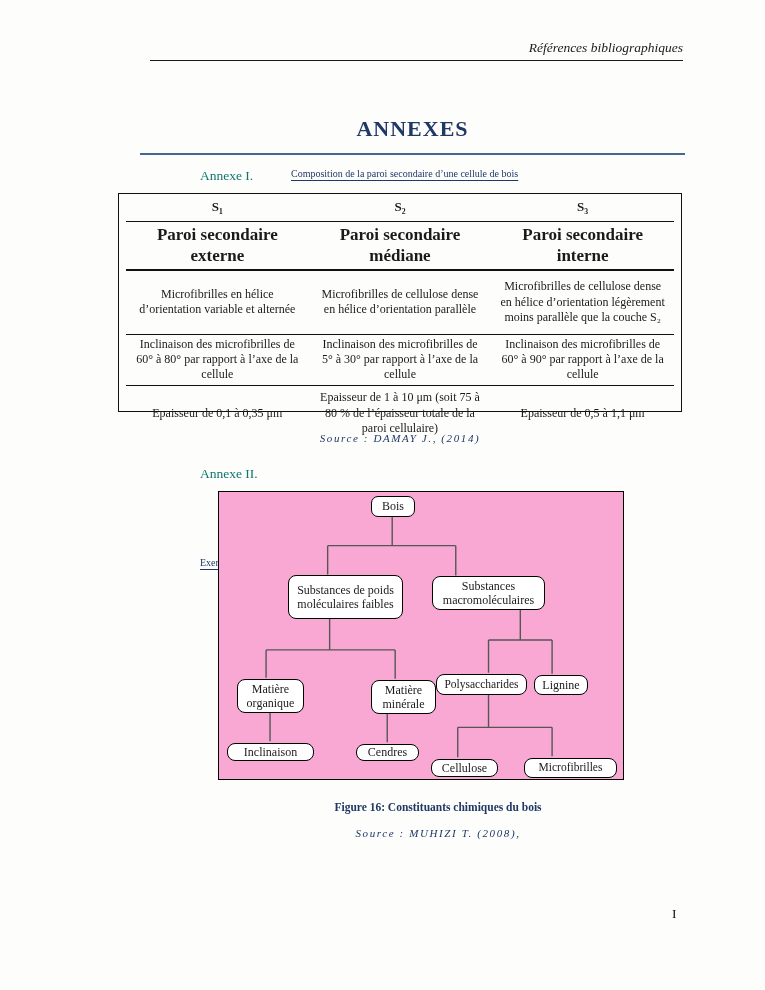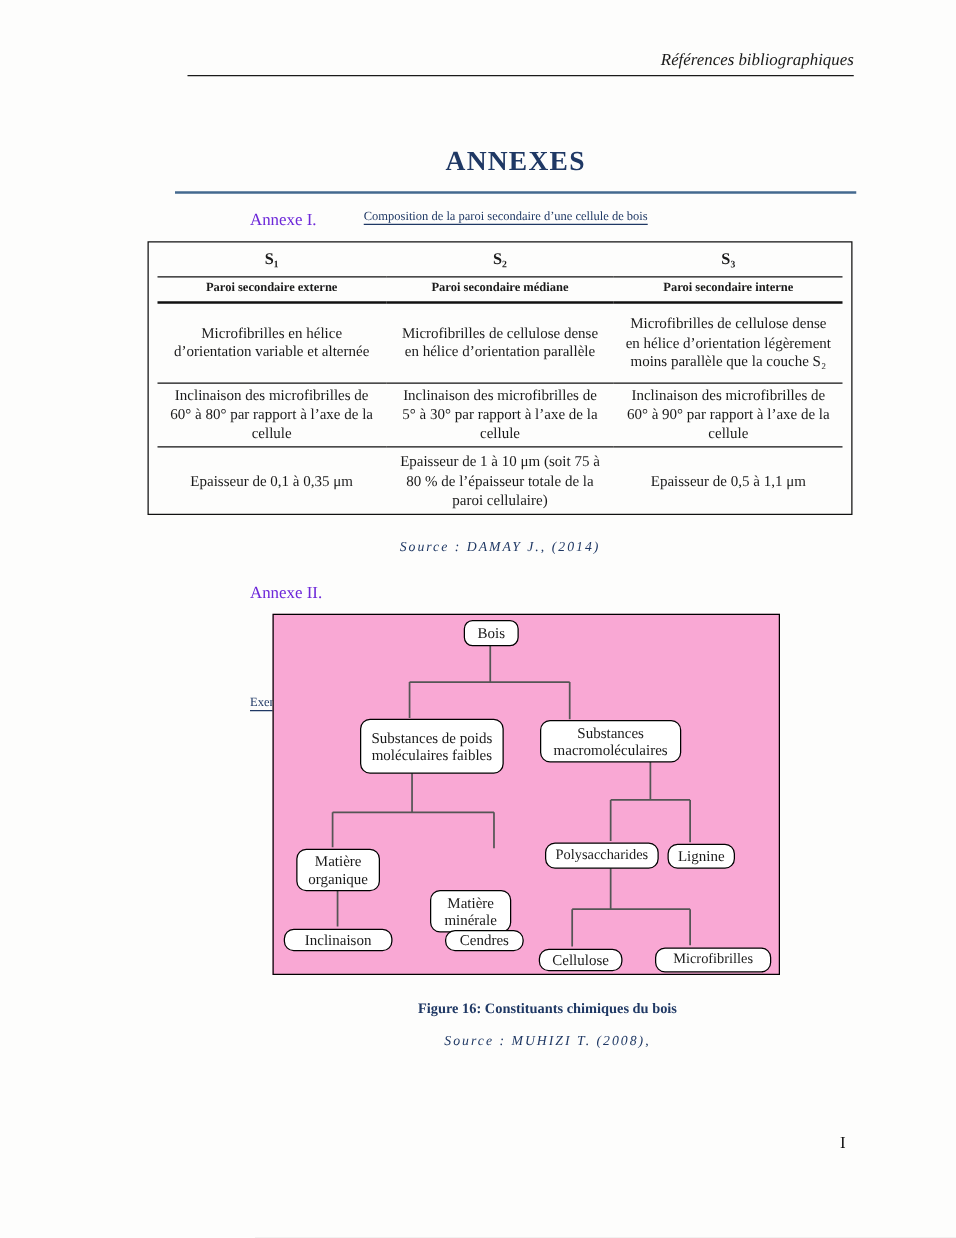--- a/index.html
+++ b/index.html
@@ -28,21 +28,21 @@
     padding-bottom:11px;
   }
   .title-block h1{
     margin:0;font-size:22px;font-weight:bold;
     color:#1f3864;letter-spacing:1px;
   }
   
   .annexe-row{position:absolute;left:200px;width:480px;display:flex;}
   .annexe-row .annexe-label{
     width:91px;flex:0 0 91px;
-    font-size:13.5px;color:#6d28d9;
+    font-size:13.5px;color:#0f766e;
   }
   .annexe-row .annexe-heading{
     font-size:10px;color:#1f3864;
     text-decoration:underline;
     text-underline-offset:3px;
   }
   #annexe1-row{top:168px;}
   #annexe2-row{top:466px;flex-direction:column;}
   
   .table-frame{
@@ -55,21 +55,21 @@
     border-collapse:collapse;table-layout:fixed;
   }
   .annex-table td,.annex-table th{
     text-align:center;vertical-align:middle;
     font-size:12px;line-height:1.28;
     padding:2px 8px;font-weight:normal;
   }
   tr.row-s{height:27px;border-bottom:1.5px solid #111;}
   tr.row-s th{font-size:13px;font-weight:bold;}
   tr.row-wallnames{height:21px;border-bottom:2px solid #111;}
-  tr.row-wallnames th{font-weight:bold;font-size:10px;}
+  tr.row-wallnames th{font-weight:bold;font-size:17px;}
   tr.row-micro{height:64px;border-bottom:1.3px solid #111;}
   tr.row-inclin{height:44px;border-bottom:1.3px solid #111;}
   tr.row-epaiss{height:56px;}
   
   .source-line{
     position:absolute;text-align:center;
     font-style:italic;font-size:11px;
     color:#1f3864;letter-spacing:1.6px;
   }
   #source1{left:118px;top:432px;width:564px;}
@@ -85,21 +85,21 @@
     border:1.5px solid #000;border-radius:8px;
     background:#fff;font-size:12px;line-height:1.18;
     display:flex;align-items:center;justify-content:center;
     text-align:center;padding:1px 4px;
   }
   .node.left-align{justify-content:flex-start;text-align:center;padding:2px 6px;}
   #node-bois{left:152px;top:4px;width:44px;height:21px;border-radius:7px;}
   #node-lowmw{left:69px;top:83px;width:115px;min-height:44px;}
   #node-macro{left:213px;top:84px;width:113px;min-height:32px;}
   #node-organic{left:18px;top:187px;width:67px;min-height:34px;}
-  #node-mineral{left:125px;top:188px;width:65px;min-height:34px;margin-top:32px;}
+  #node-mineral{left:152px;top:188px;width:65px;min-height:34px;}
   #node-extract{left:8px;top:251px;width:87px;height:18px;}
   #node-cendres{left:137px;top:252px;width:63px;height:17px;}
   #node-poly{left:217px;top:182px;width:91px;height:21px;font-size:11.5px;}
   #node-lignine{left:315px;top:183px;width:54px;height:20px;}
   #node-cellulose{left:212px;top:267px;width:67px;height:18px;}
   #node-hemi{left:305px;top:266px;width:93px;height:20px;font-size:11.5px;}
   
   .figure-caption{
     position:absolute;left:218px;top:801px;width:440px;
     text-align:center;font-weight:bold;font-size:11.5px;color:#1f3864;

